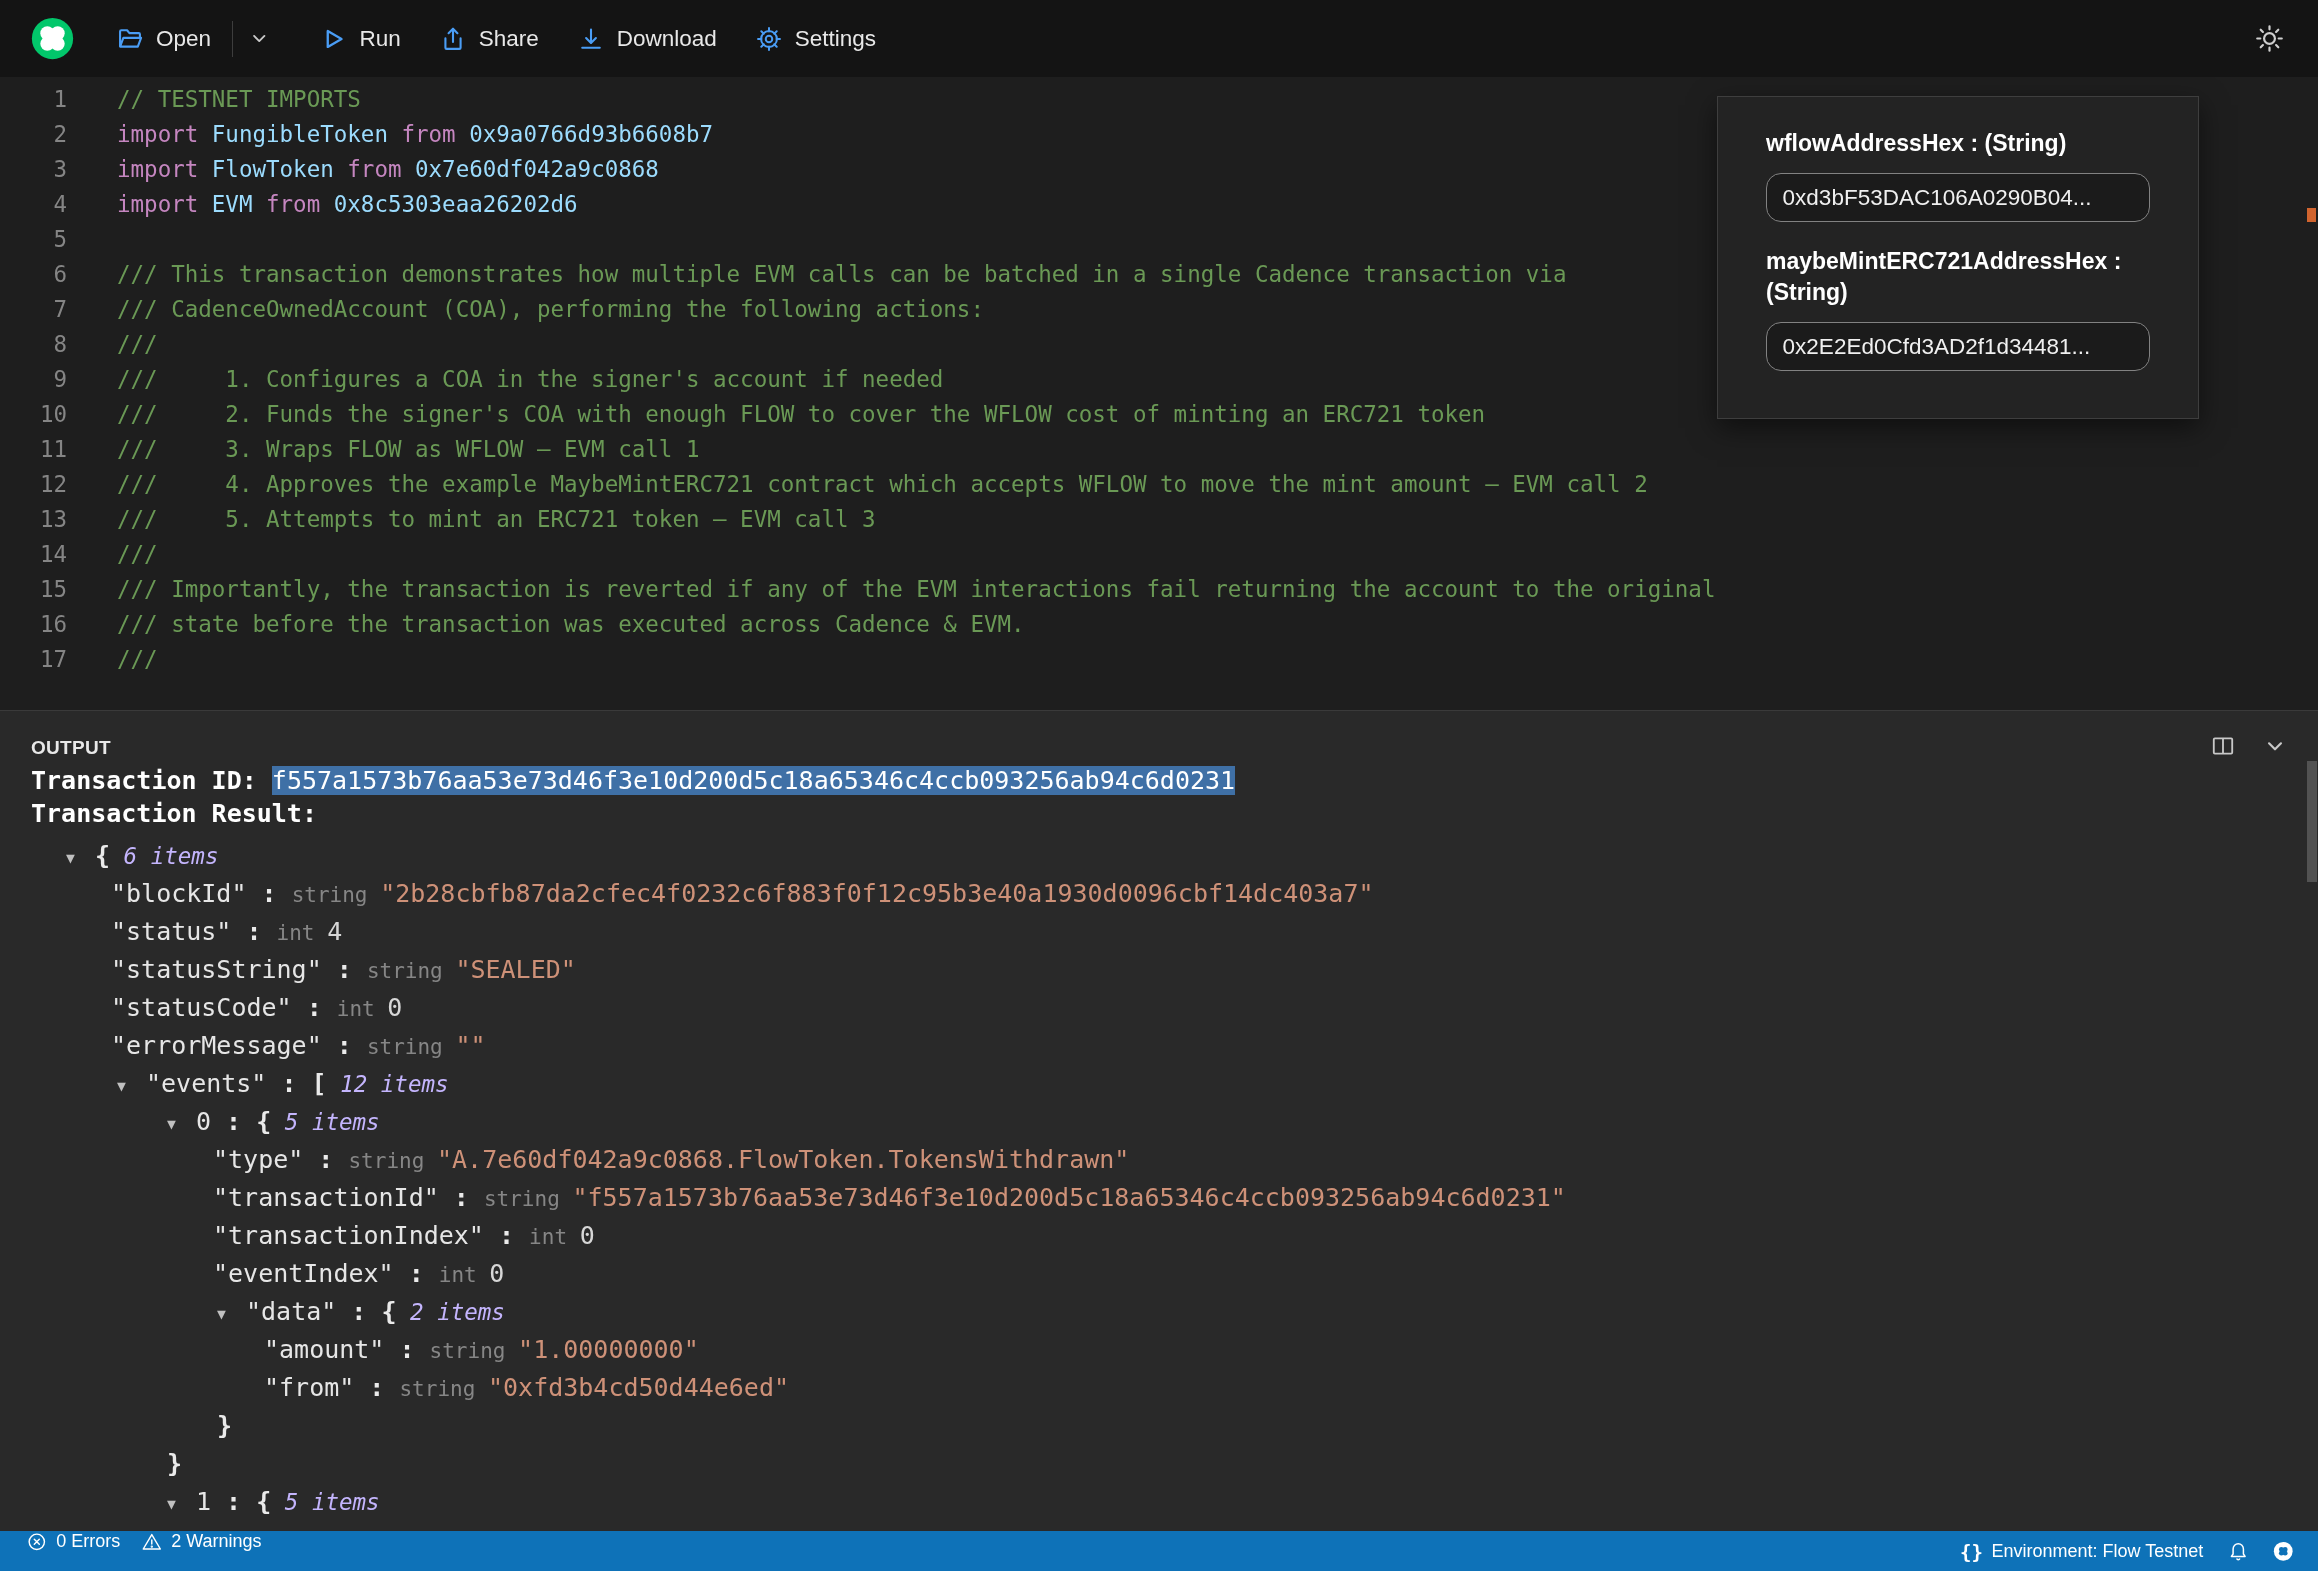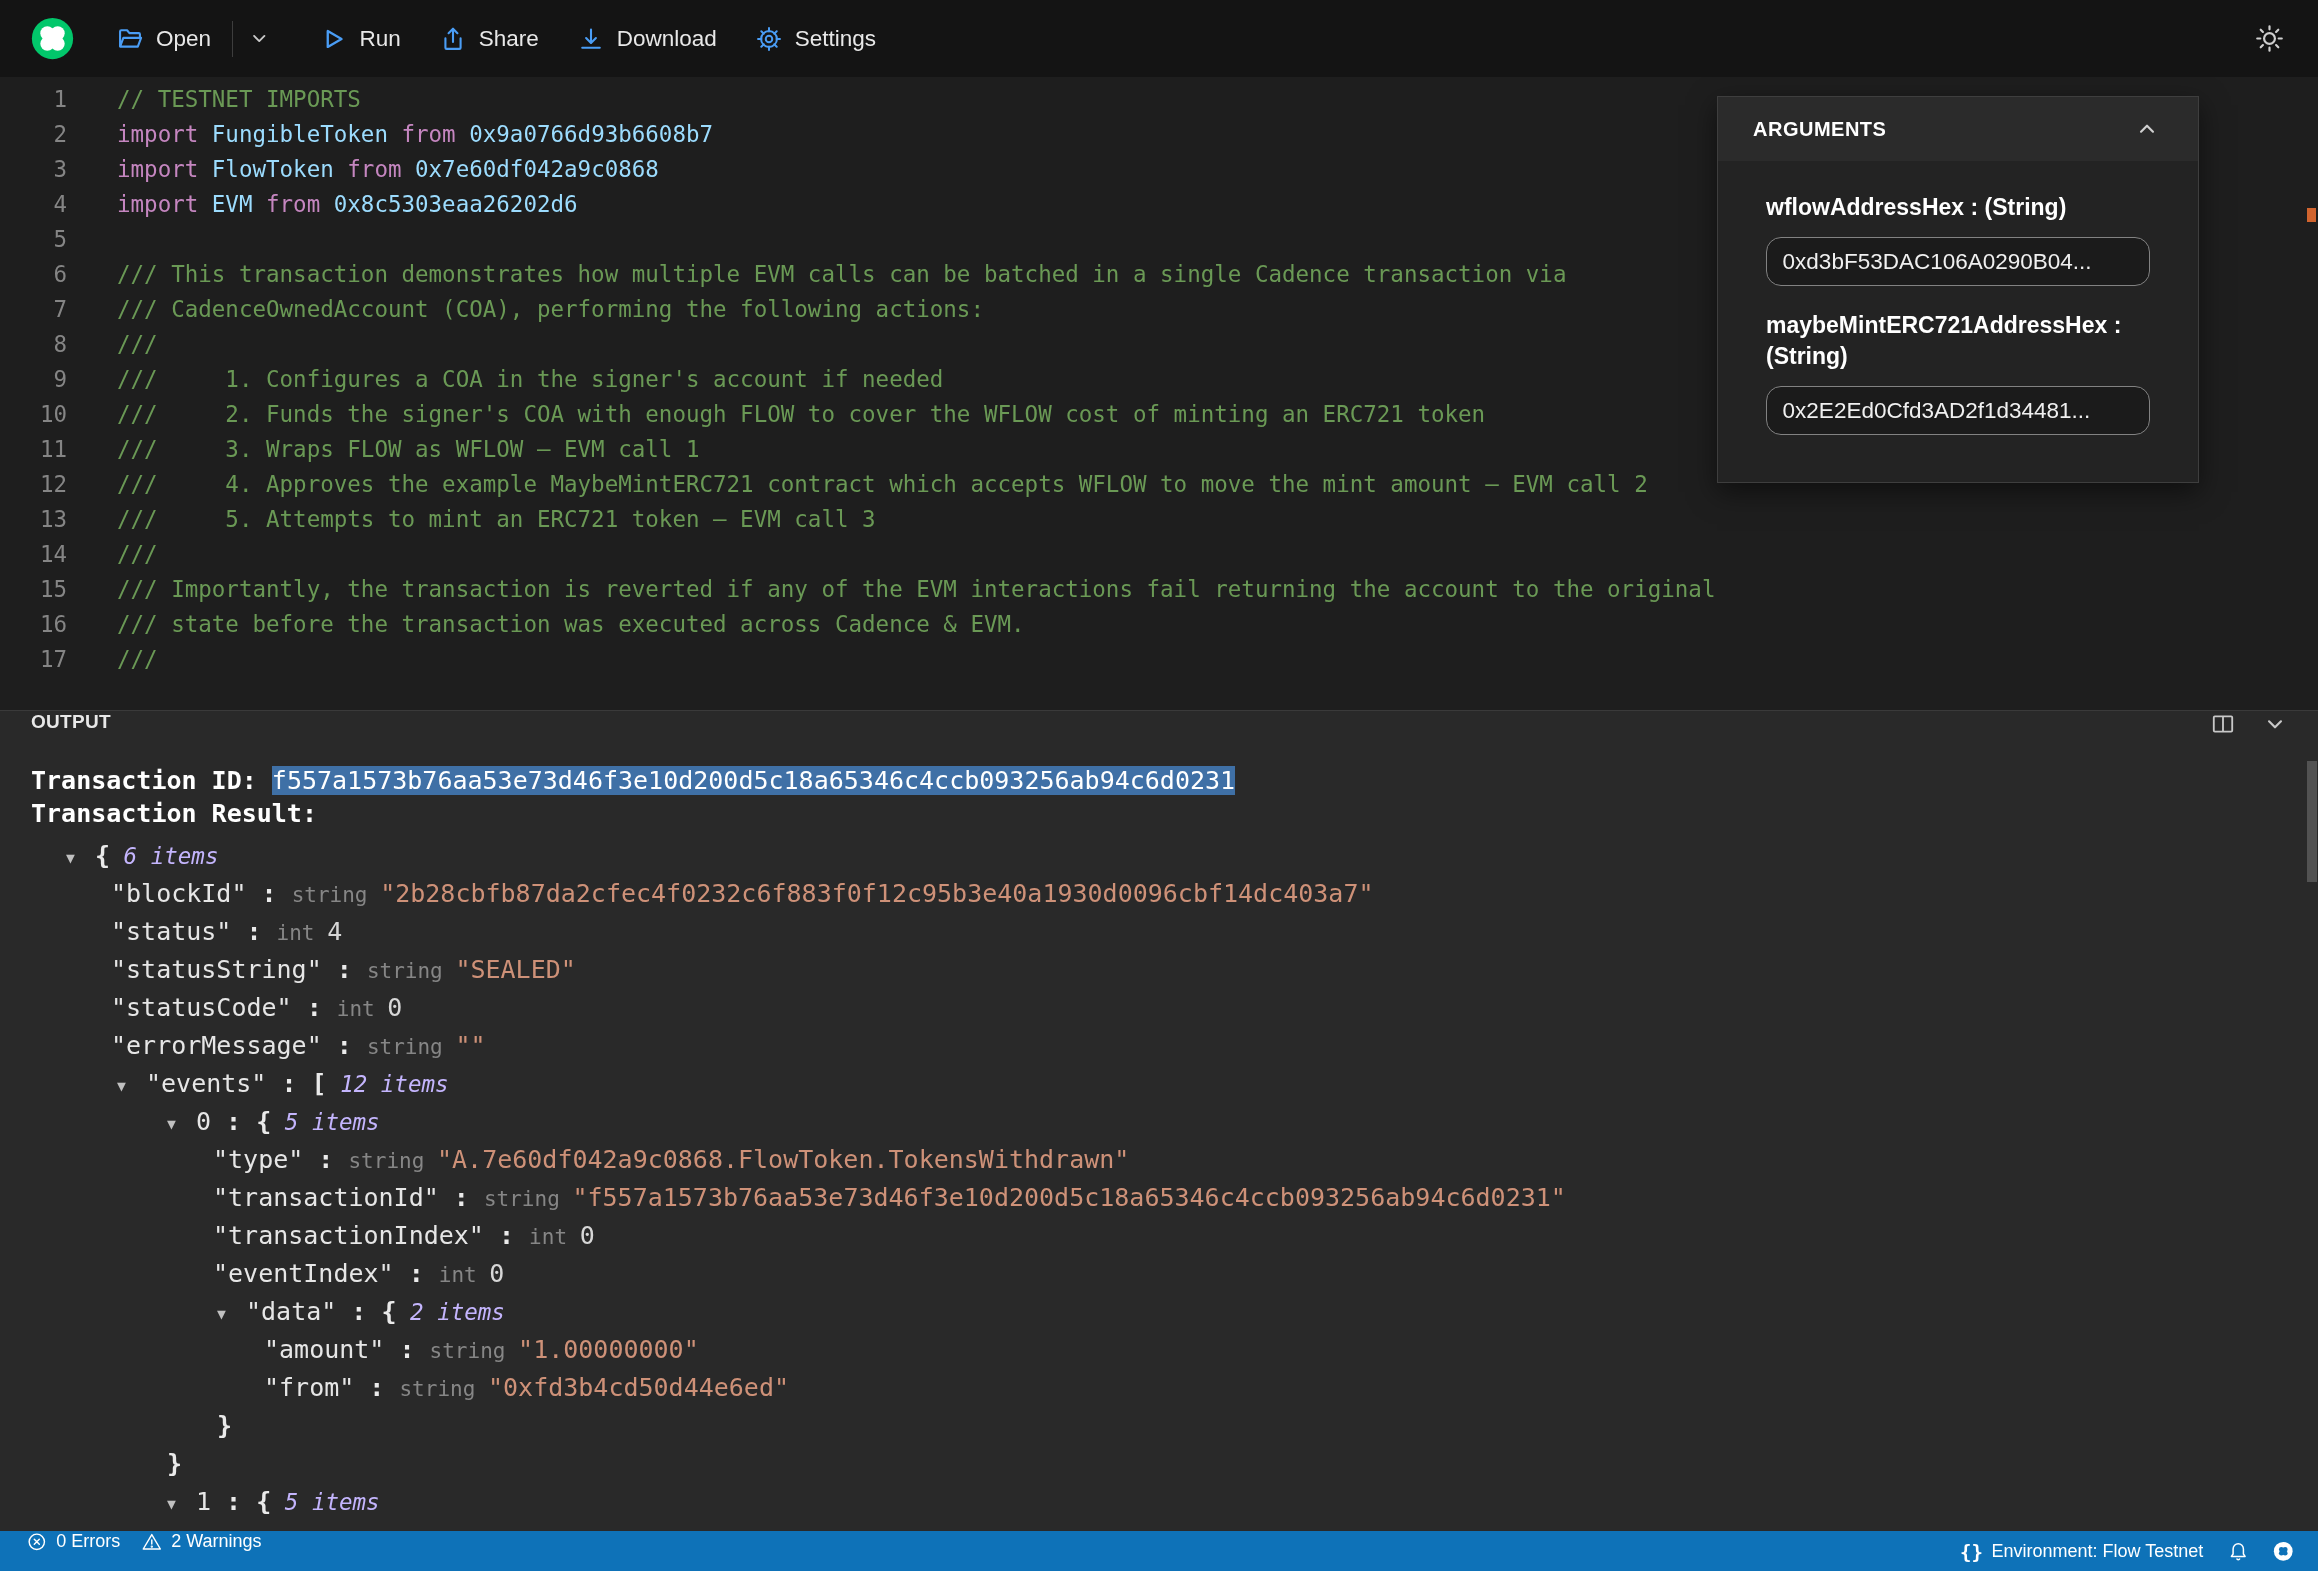--- a/index.html
+++ b/index.html
@@ -37,21 +37,21 @@
                  padding:0 38px 0 35px; cursor:pointer; }
   .args-title { font-weight:700; font-size:20px; color:#ffffff; letter-spacing:0.5px; }
   .args-header .ic { width:26px; height:26px; color:#d0d0d0; }
   .args-body { padding:7px 48px 47px; }
   .arg-label { font-weight:600; font-size:23px; line-height:31px; color:#ffffff; margin:24px 0 14px; }
   .arg-input { display:block; width:100%; height:49px; background:#1b1b1b; border:0.9px solid #828282;
                border-radius:15px; color:#f0f0f0; font:22.5px "Liberation Sans",sans-serif; padding:0 15.6px; }
 
   
   .output { position:relative; flex:1; background:#292929; border-top:0.9px solid #3a3a3a; overflow:hidden; }
-  .output-header { height:48px; display:flex; align-items:flex-start; padding:0 31px;gap:38px; }
+  .output-header { height:48px; display:flex; align-items:flex-end; padding:0 31px;gap:38px; }
   .output-title { font-weight:700; font-size:19px; color:#e8e8e8; letter-spacing:0.3px; flex:1; }
   .output-actions { display:flex; gap:26px; align-items:center; }
   .output-actions .ic { width:26px; height:26px; color:#c8c8c8; cursor:pointer; }
   .output-body { padding:5.2px 0 0 31px; font-family:"DejaVu Sans Mono",monospace; cursor:text; }
   .tx-line { font-size:25px; line-height:33px; color:#ffffff; font-weight:700; white-space:pre; }
   .tx-line .sel { font-weight:400; background:#3f70a6; color:#ffffff; }
   .json-tree { margin-top:7px; }
   .tree-row { height:38px; line-height:38px; font-size:25px; white-space:pre; }
   .jt-arrow { display:inline-block; width:29px; font-size:14.7px; color:#c0c0c0; cursor:pointer; vertical-align:1.7px; }
   .jt-key { color:#e6e6e6; }
@@ -168,26 +168,20 @@
         <div class="code-line"><span class="line-num">12</span><span class="line-text"><span class="tk-c">///     4. Approves the example MaybeMintERC721 contract which accepts WFLOW to move the mint amount — EVM call 2</span></span></div>
         <div class="code-line"><span class="line-num">13</span><span class="line-text"><span class="tk-c">///     5. Attempts to mint an ERC721 token — EVM call 3</span></span></div>
         <div class="code-line"><span class="line-num">14</span><span class="line-text"><span class="tk-c">///</span></span></div>
         <div class="code-line"><span class="line-num">15</span><span class="line-text"><span class="tk-c">/// Importantly, the transaction is reverted if any of the EVM interactions fail returning the account to the original</span></span></div>
         <div class="code-line"><span class="line-num">16</span><span class="line-text"><span class="tk-c">/// state before the transaction was executed across Cadence &amp; EVM.</span></span></div>
         <div class="code-line"><span class="line-num">17</span><span class="line-text"><span class="tk-c">///</span></span></div>
       </div>
     <div class="ruler-marker"></div>
 
     <aside class="args-panel">
-      <div class="args-header">
-        <span class="args-title">ARGUMENTS</span>
-        <svg class="ic" viewBox="0 0 24 24" fill="none" stroke="currentColor" stroke-width="2" stroke-linecap="round" stroke-linejoin="round">
-          <path d="M6.5 14.5 12 9l5.5 5.5"></path>
-        </svg>
-      </div>
       <div class="args-body" id="args-fields">
           <div class="arg-label">wflowAddressHex : (String)</div>
           <input class="arg-input" spellcheck="false" value="0xd3bF53DAC106A0290B04..." style="">
           <div class="arg-label">maybeMintERC721AddressHex : (String)</div>
           <input class="arg-input" spellcheck="false" value="0x2E2Ed0Cfd3AD2f1d34481..." style="">
         </div>
     </aside>
   </div>
 
   <section class="output">

